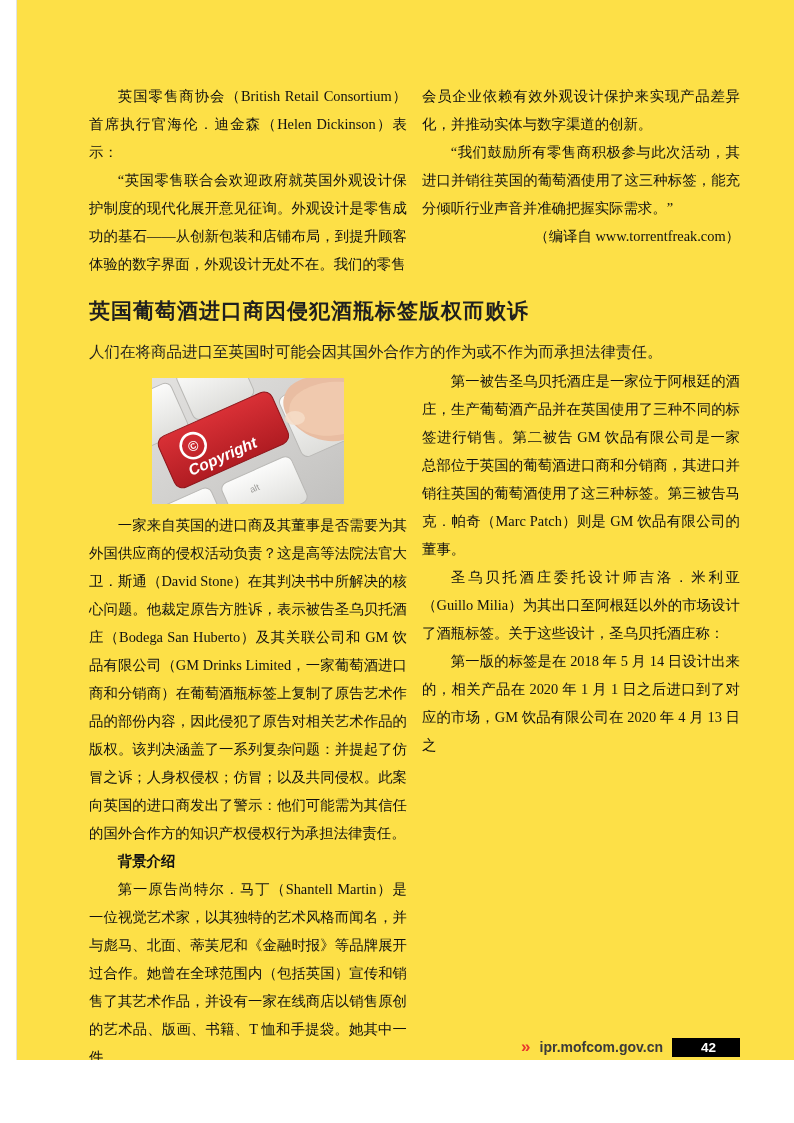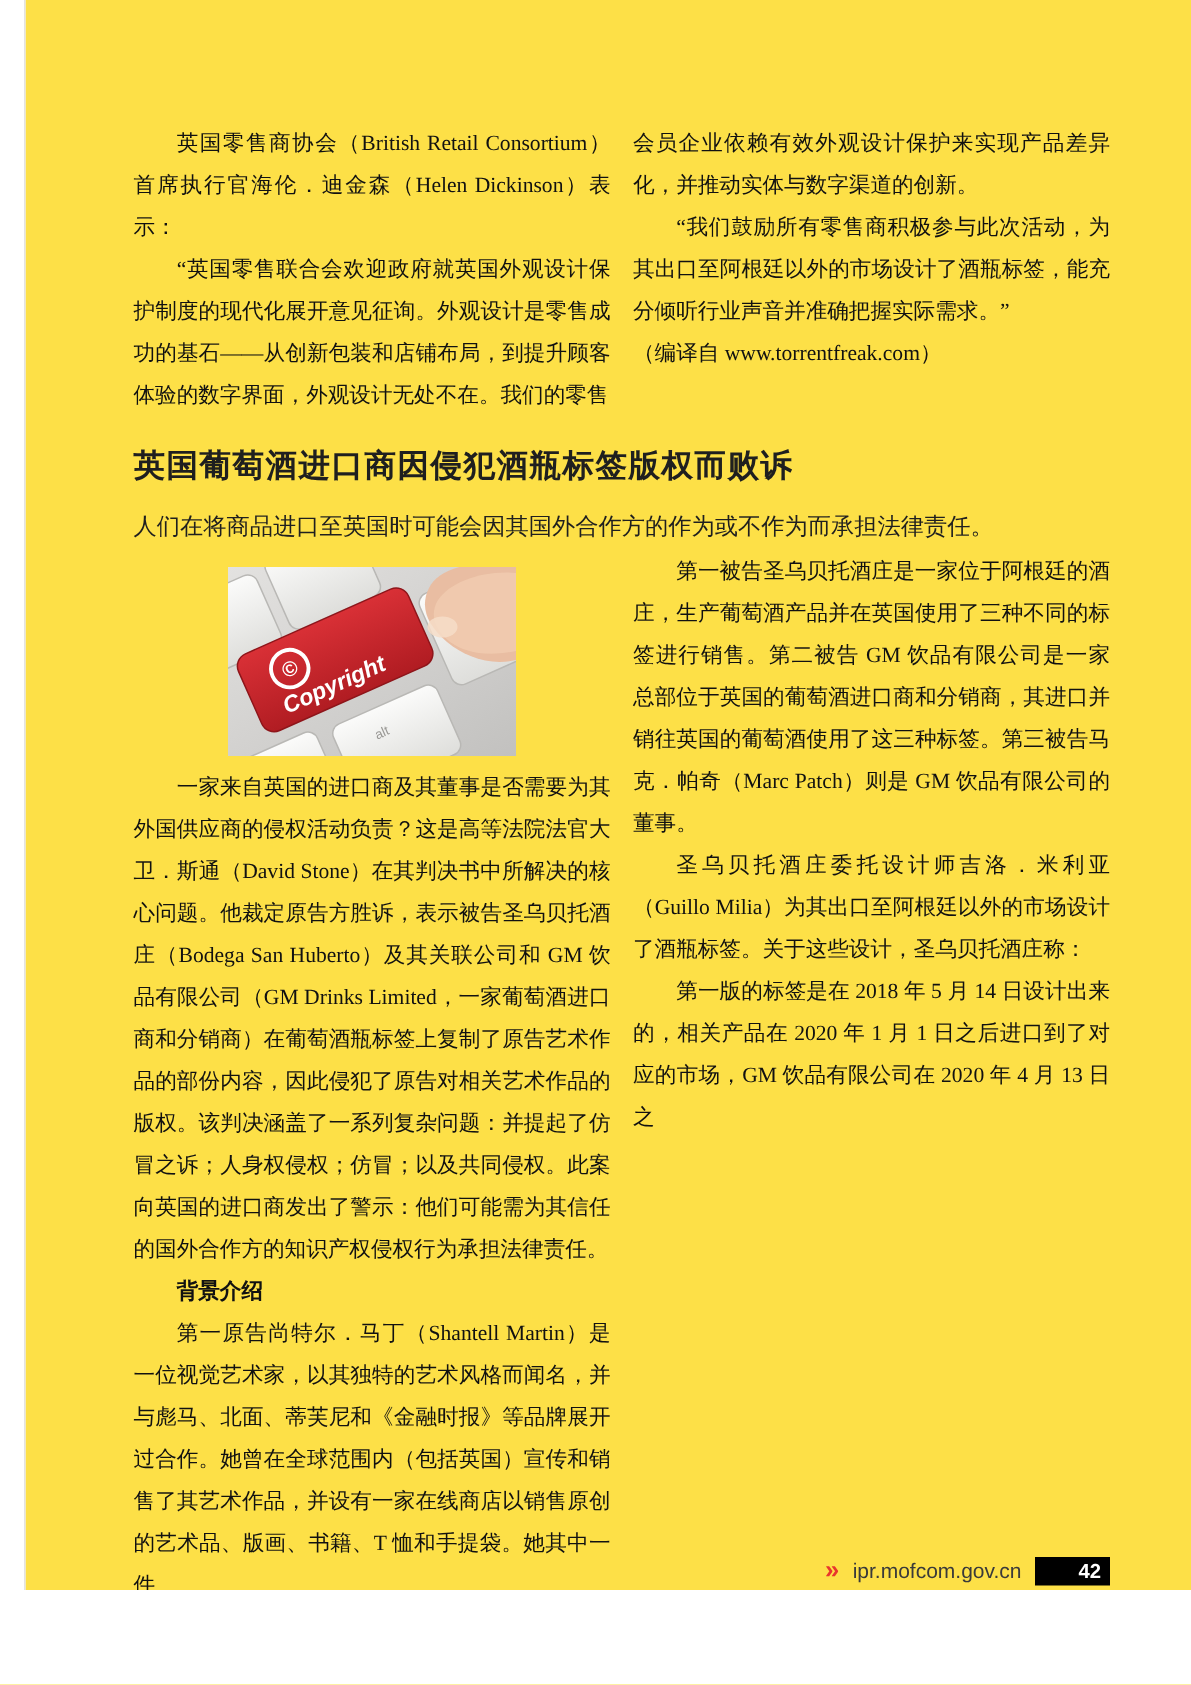--- a/index.html
+++ b/index.html
@@ -5,21 +5,21 @@
   html,body{margin:0;padding:0;background:#ffffff;}
   .page{
     position:relative;width:794px;height:1060px;background:#fde047;
     outline:1px solid #e3e3e3;overflow:hidden;
     font-family:"Liberation Serif","DejaVu Serif",serif;color:#000;margin-left:17px;
   }
   
   .bodytext{font-size:14.4px;line-height:28px;text-align:justify;color:#111;}
   .bodytext p{margin:0;}
   .indent{text-indent:2em;}
-  .right-align{}
+  .right-align{text-align:right;}
   .bold-head{font-weight:bold;text-indent:2em;}
   
   .top-row{position:absolute;top:82px;left:72px;width:651px;display:flex;gap:15px;}
   .col{width:318px;}
   .headline{
     position:absolute;top:296px;left:72px;width:651px;
     font-family:"Liberation Sans","DejaVu Sans",sans-serif;
     font-size:21px;font-weight:700;letter-spacing:1px;color:#1f1f1f;line-height:30px;margin:0;
   }
   .subtitle{
@@ -30,40 +30,40 @@
   .main-row{position:absolute;top:367px;left:72px;width:651px;display:flex;gap:15px;}
   
   .figure{width:192px;height:126px;margin:11px auto 7px auto;display:block;}
   
   .footer{
     position:absolute;top:1037px;right:71px;height:20px;
     display:flex;align-items:center;gap:9px;
     font-family:"Liberation Sans","DejaVu Sans",sans-serif;
   }
   .chevrons{color:#e8362d;font-size:17px;font-weight:700;line-height:20px;}
-  .site{color:#3a3a3a;font-size:14px;font-weight:400;line-height:20px;}
+  .site{color:#3a3a3a;font-size:14px;font-weight:700;line-height:20px;}
   .page-badge{
     display:inline-block;background:#000;color:#fff;width:44px;height:19px;
-    line-height:19px;text-align:right;padding-right:6px;
+    line-height:19px;text-align:right;padding-right:24px;
     font-size:13.5px;font-weight:700;
   }
 </style>
 </head>
 <body>
 
 <div class="page">
 
   <div class="top-row">
     <div class="col bodytext">
       <p class="indent">英国零售商协会（British Retail Consortium）首席执行官海伦．迪金森（Helen Dickinson）表示：</p>
       <p class="indent">“英国零售联合会欢迎政府就英国外观设计保护制度的现代化展开意见征询。外观设计是零售成功的基石——从创新包装和店铺布局，到提升顾客体验的数字界面，外观设计无处不在。我们的零售</p>
     </div>
     <div class="col bodytext">
       <p>会员企业依赖有效外观设计保护来实现产品差异化，并推动实体与数字渠道的创新。</p>
-      <p class="indent">“我们鼓励所有零售商积极参与此次活动，为其出口至阿根廷以外的市场设计了酒瓶标签，能充分倾听行业声音并准确把握实际需求。”</p>
+      <p class="indent">“我们鼓励所有零售商积极参与此次活动，其进口并销往英国的葡萄酒使用了这三种标签，能充分倾听行业声音并准确把握实际需求。”</p>
       <p class="right-align">（编译自 www.torrentfreak.com）</p>
     </div>
   </div>
 
   <h1 class="headline">英国葡萄酒进口商因侵犯酒瓶标签版权而败诉</h1>
   <h2 class="subtitle">人们在将商品进口至英国时可能会因其国外合作方的作为或不作为而承担法律责任。</h2>
 
   <div class="main-row">
     <div class="col bodytext">
 

